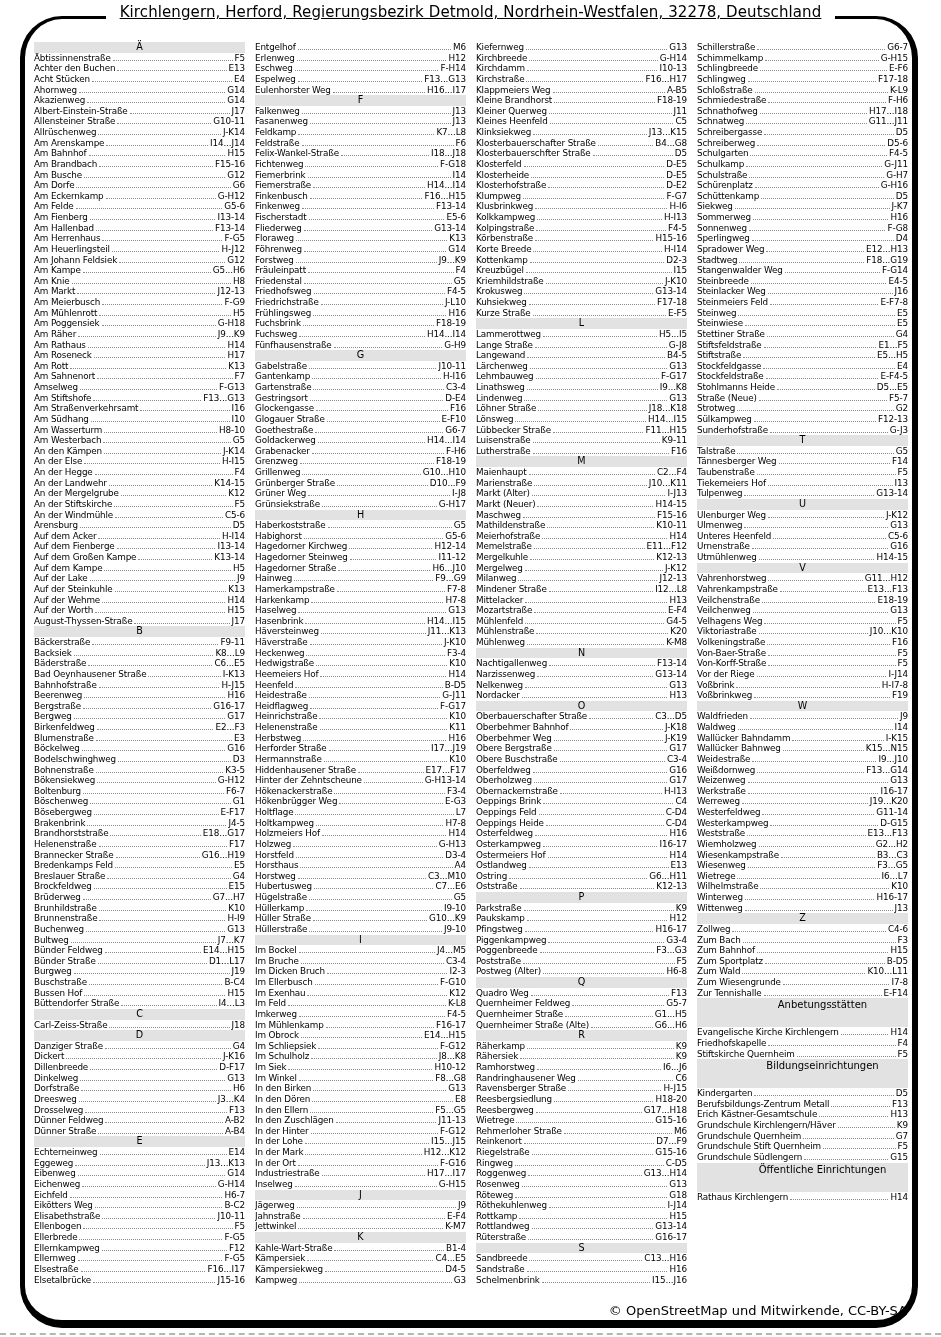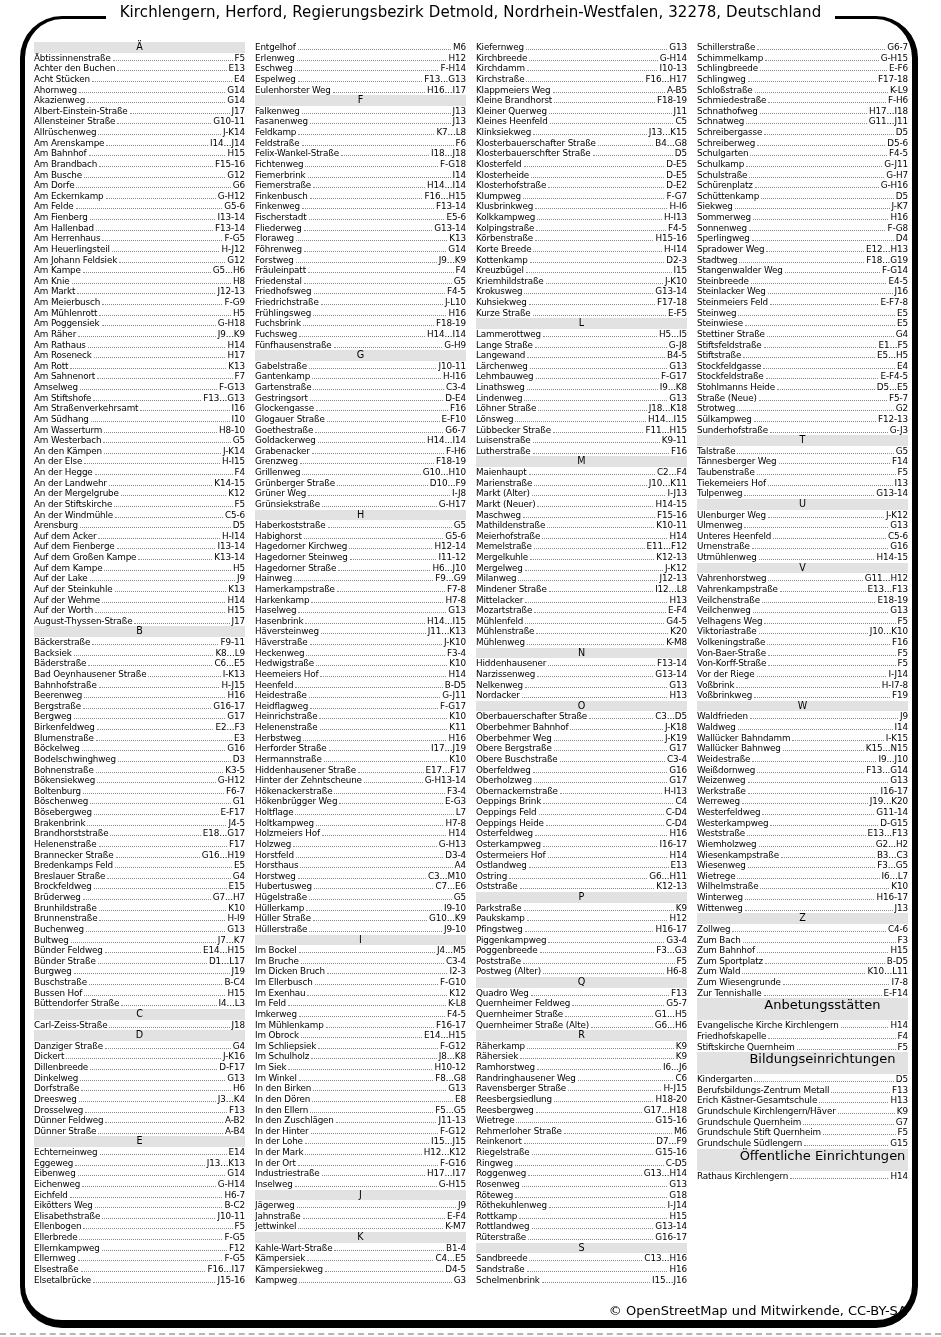--- a/index.html
+++ b/index.html
@@ -7,40 +7,40 @@
     width:941px;height:1337px;position:relative;background:#fff;
     font-family:"DejaVu Sans",sans-serif;color:#000;overflow:hidden;
   }
   .frame{
     position:absolute;left:20px;top:16px;width:898px;height:1312px;
     box-sizing:border-box;border:solid #000;border-width:3px 6px 8px 5px;
     border-radius:42px;z-index:0;
   }
   .title-wrap{
     position:absolute;top:3px;left:0;right:0;text-align:center;z-index:2;
-    font-size:15px;letter-spacing:0.1px;
+    font-size:15px;letter-spacing:0.1px;text-decoration:underline;
   }
   .title-wrap span{background:#fff;padding:0 14px;}
   .columns{
     position:absolute;left:34px;top:42px;width:874px;z-index:1;
     display:flex;gap:10px;align-items:flex-start;
   }
   .col{flex:1 1 0;min-width:0;}
   .row{
     display:flex;align-items:baseline;height:10.64px;font-size:8.8px;
     line-height:10.4px;white-space:nowrap;overflow:hidden;
   }
   .nm{flex:0 0 auto;letter-spacing:-0.15px;}
   .dots{flex:1 1 auto;min-width:3px;border-bottom:1px dotted #8a8a8a;margin:0 2px 2px 2px;}
   .ref{flex:0 0 auto;letter-spacing:-0.1px;}
   .sec{
     height:10.64px;line-height:10.8px;background:#e2e2e2;text-align:center;
     font-size:9.6px;
   }
-  .sec.big{height:22px;line-height:14.5px;font-size:13px;padding-left:40px;}
+  .sec.big{height:29px;line-height:14.5px;font-size:10px;padding-left:40px;}
   .footer{
     position:absolute;top:1303px;right:34px;font-size:13px;z-index:2;text-align:right;
   }
   .cutline{
     position:absolute;left:0;width:941px;top:1333px;border-top:2px dashed #b5b5b5;z-index:3;
   }
 </style>
 </head>
 <body>
 
@@ -1454,21 +1454,21 @@
         <span class="dots"></span>
         <span class="ref">K20</span>
       </div>
       <div class="row">
         <span class="nm">Mühlenweg</span>
         <span class="dots"></span>
         <span class="ref">K-M8</span>
       </div>
       <div class="sec">N</div>
       <div class="row">
-        <span class="nm">Hiddenhausener</span>
+        <span class="nm">Nachtigallenweg</span>
         <span class="dots"></span>
         <span class="ref">F13-14</span>
       </div>
       <div class="row">
         <span class="nm">Narzissenweg</span>
         <span class="dots"></span>
         <span class="ref">G13-14</span>
       </div>
       <div class="row">
         <span class="nm">Nelkenweg</span>

